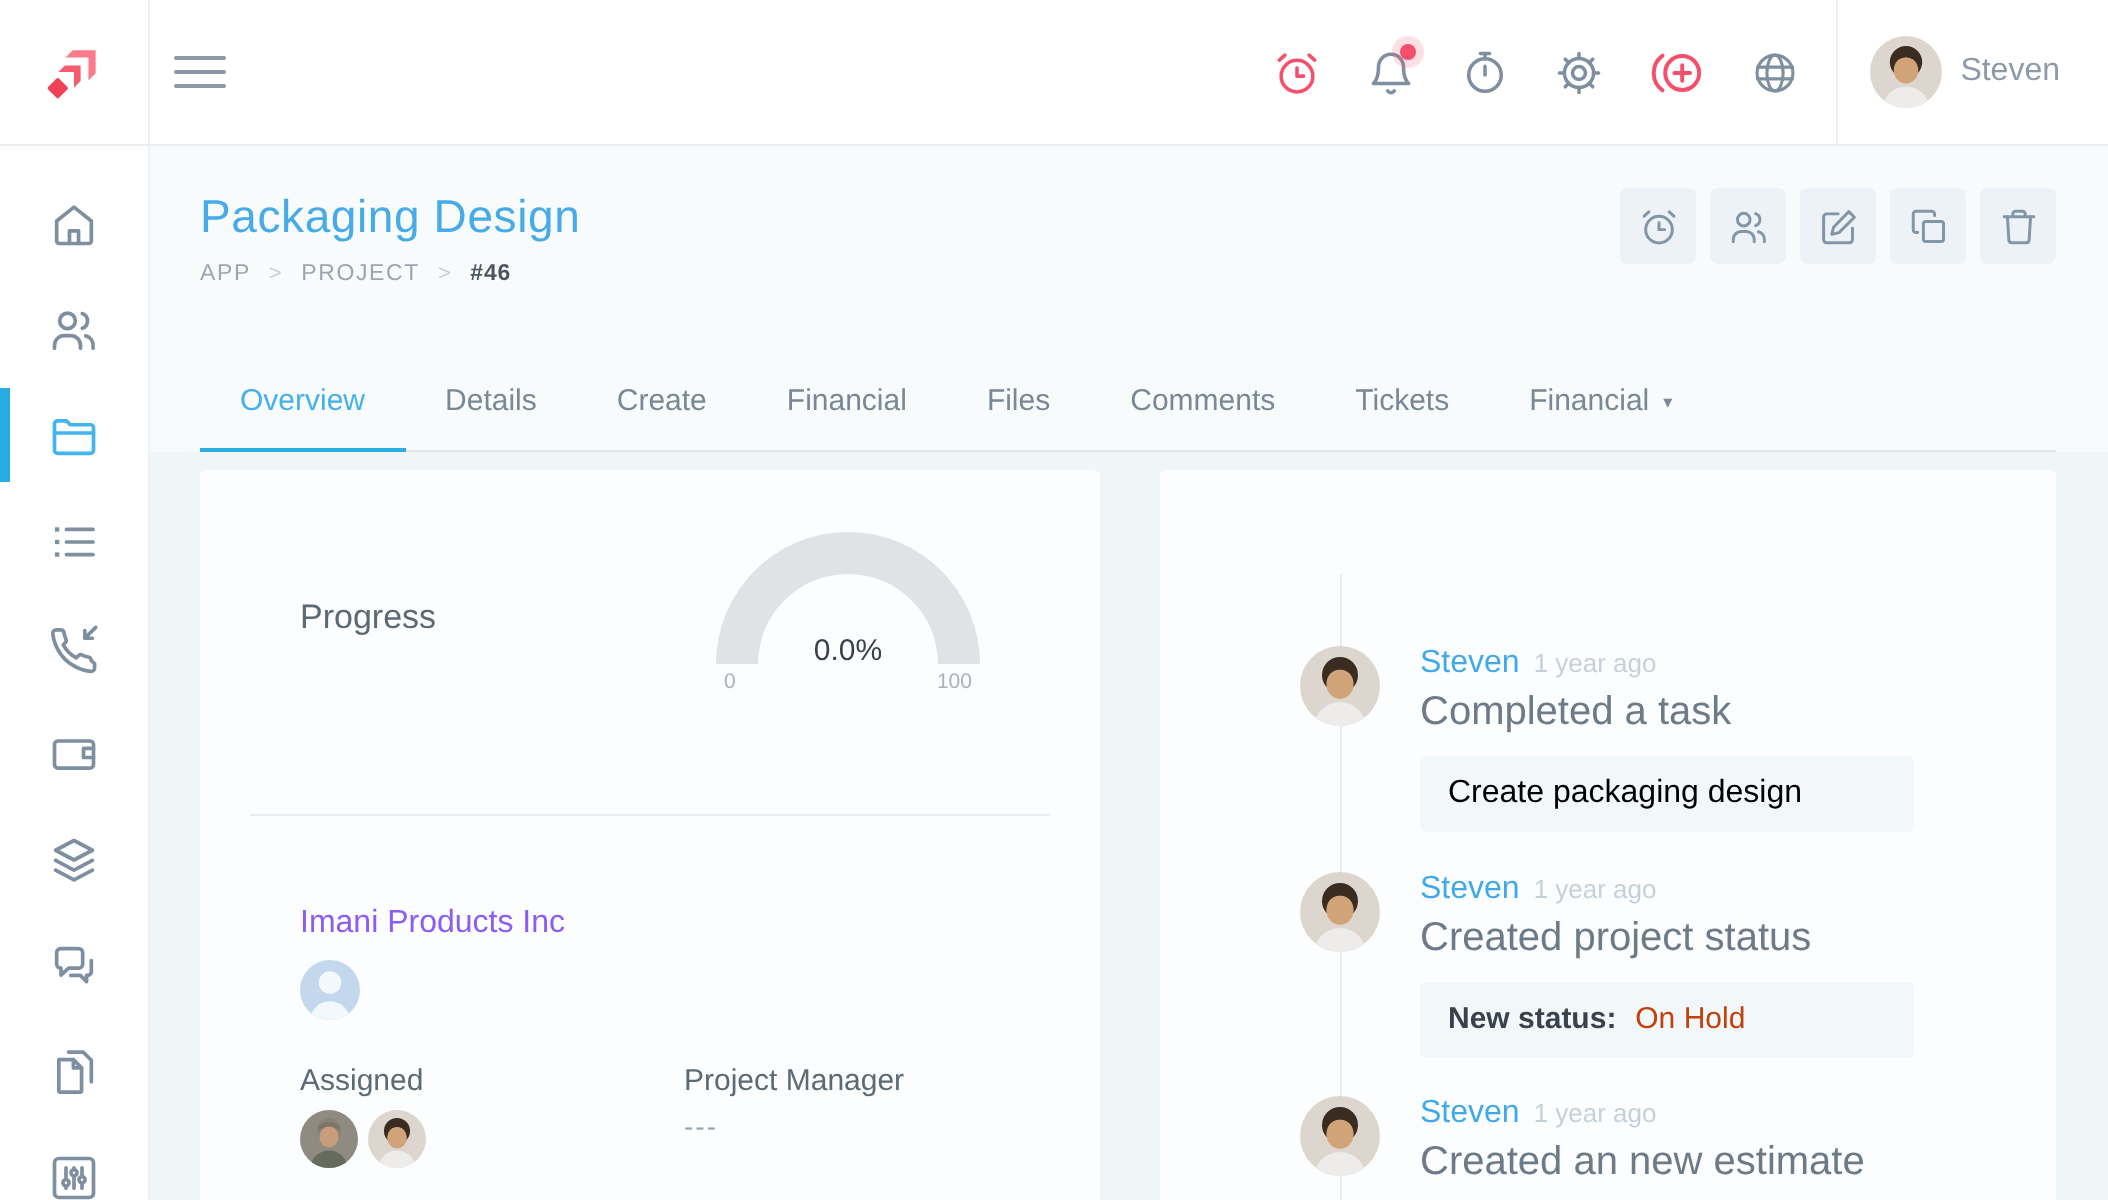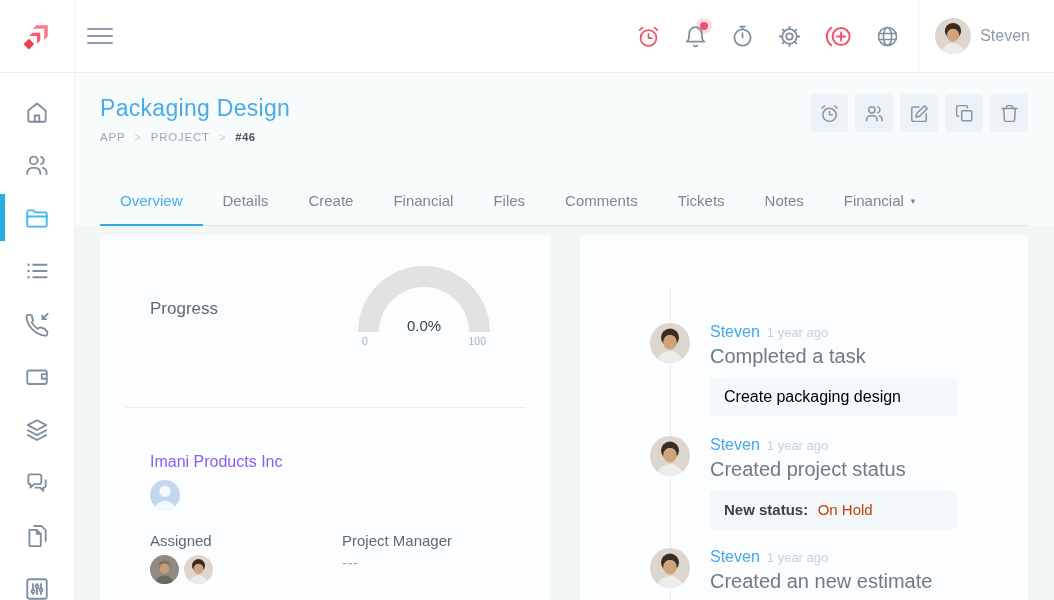--- a/index.html
+++ b/index.html
@@ -313,23 +313,20 @@
           <span>Financial</span>
         </div>
       <div class="tab">
           <span>Files</span>
         </div>
       <div class="tab">
           <span>Comments</span>
         </div>
       <div class="tab">
           <span>Tickets</span>
-        </div>
-      <div class="tab">
-          <span>Notes</span>
         </div>
       <div class="tab">
         <span>Financial</span>
         <span class="caret">▾</span>
       </div>
     </div>
   </div>
 
   <div class="content">
 

